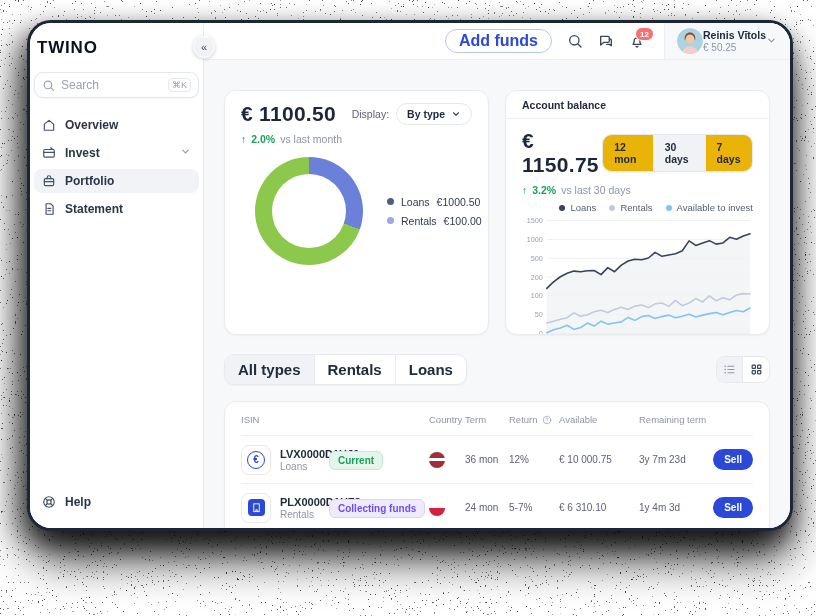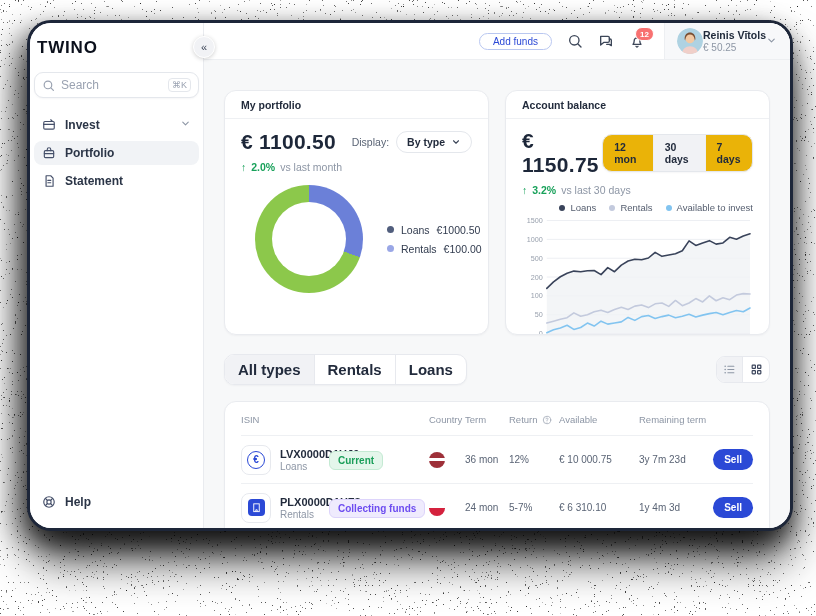--- a/index.html
+++ b/index.html
@@ -30,21 +30,21 @@
   .nav-item.active { background:#f1f3f6; }
   .nav-chevron { margin-left:auto; } .nav-chevron svg { width:11px; height:11px; stroke:#8d96a5; }
   .sidebar-bottom { margin-top:auto; }
   .collapse-btn { position:absolute; left:163px; top:13px; width:22px; height:22px; border-radius:50%;
     background:#f1f2f5; border:1px solid #fff; box-shadow:0 1px 4px rgba(0,0,0,.18);
     display:flex; align-items:center; justify-content:center; font-size:11px; color:#3c4658; z-index:6; cursor:pointer; }
   
   .main { flex:1; display:flex; flex-direction:column; min-width:0; }
   .topbar { height:37px; min-height:37px; background:#fff; border-bottom:1px solid #edeff2;
     display:flex; align-items:center; justify-content:flex-end; gap:15px; }
-  .btn-addfunds { border:1px solid #b9c7f0; color:var(--accent); font-weight:400; font-size:10px;
+  .btn-addfunds { border:1px solid #b9c7f0; color:var(--accent); font-weight:700; font-size:16px;
     padding:2px 13px; border-radius:16px; background:#fff; cursor:pointer; font-family:inherit; }
   .tb-icon { width:16px; height:16px; cursor:pointer; } .tb-icon svg { width:16px; height:16px; stroke:#3c4658; }
   .bell-wrap { position:relative; margin-right:4px; }
   .notif-badge { position:absolute; top:-6px; right:-9px; background:var(--danger); color:#fff;
     font-size:8px; font-weight:700; padding:1.5px 4px; border-radius:7px; border:1.5px solid #fff; }
   .user-block { height:100%; display:flex; align-items:center; padding:0 13px 0 12px;
     background:#f7f8fa; border-left:1px solid #edeff2; cursor:pointer; }
   .avatar { width:26px; height:26px; border-radius:50%; overflow:hidden; flex:none; }
   .user-name { font-size:10.5px; font-weight:700; color:#212b3c; line-height:1.25; }
   .user-balance { font-size:10px; color:#8d96a5; }
@@ -157,20 +157,26 @@
           <circle cx="11" cy="11" r="7"></circle>
           <path d="M16.5 16.5 21 21"></path>
         </svg>
       <input placeholder="Search" style="">
       <span class="kbd">⌘K</span>
     </div>
 
     <nav class="nav">
       <div class="nav-item">
         <svg viewBox="0 0 24 24" fill="none" stroke-width="2" stroke-linecap="round" stroke-linejoin="round">
+            <path d="M4 10.5 12 4l8 6.5V20a1 1 0 0 1-1 1H5a1 1 0 0 1-1-1z"></path>
+          </svg>
+        <span>Overview</span>
+      </div>
+      <div class="nav-item">
+        <svg viewBox="0 0 24 24" fill="none" stroke-width="2" stroke-linecap="round" stroke-linejoin="round">
             <rect x="3" y="6" width="18" height="13" rx="2"></rect>
             <path d="M3 11h18M15 3l3 3"></path>
           </svg>
         <span>Invest</span>
         <span class="nav-chevron">
           <svg viewBox="0 0 24 24" fill="none" stroke-width="2.4" stroke-linecap="round" stroke-linejoin="round">
               <path d="M6 9l6 6 6-6"></path>
             </svg>
         </span>
       </div>
@@ -244,21 +250,20 @@
             </svg>
         </span>
       </div>
     </header>
 
     <div class="content">
 
       <div class="cards">
 
         <section class="card">
-          <div class="card-header">My portfolio</div>
           <div class="card-body">
             <div class="amount-row">
               <div class="amount">€ 1100.50</div>
               <div class="display-group">
                 <span>Display:</span>
                 <span class="pill-select">
                   <span>By type</span>
                   <svg viewBox="0 0 24 24" fill="none" stroke-width="2.6" stroke-linecap="round" stroke-linejoin="round">
                       <path d="M6 9l6 6 6-6"></path>
                     </svg>

